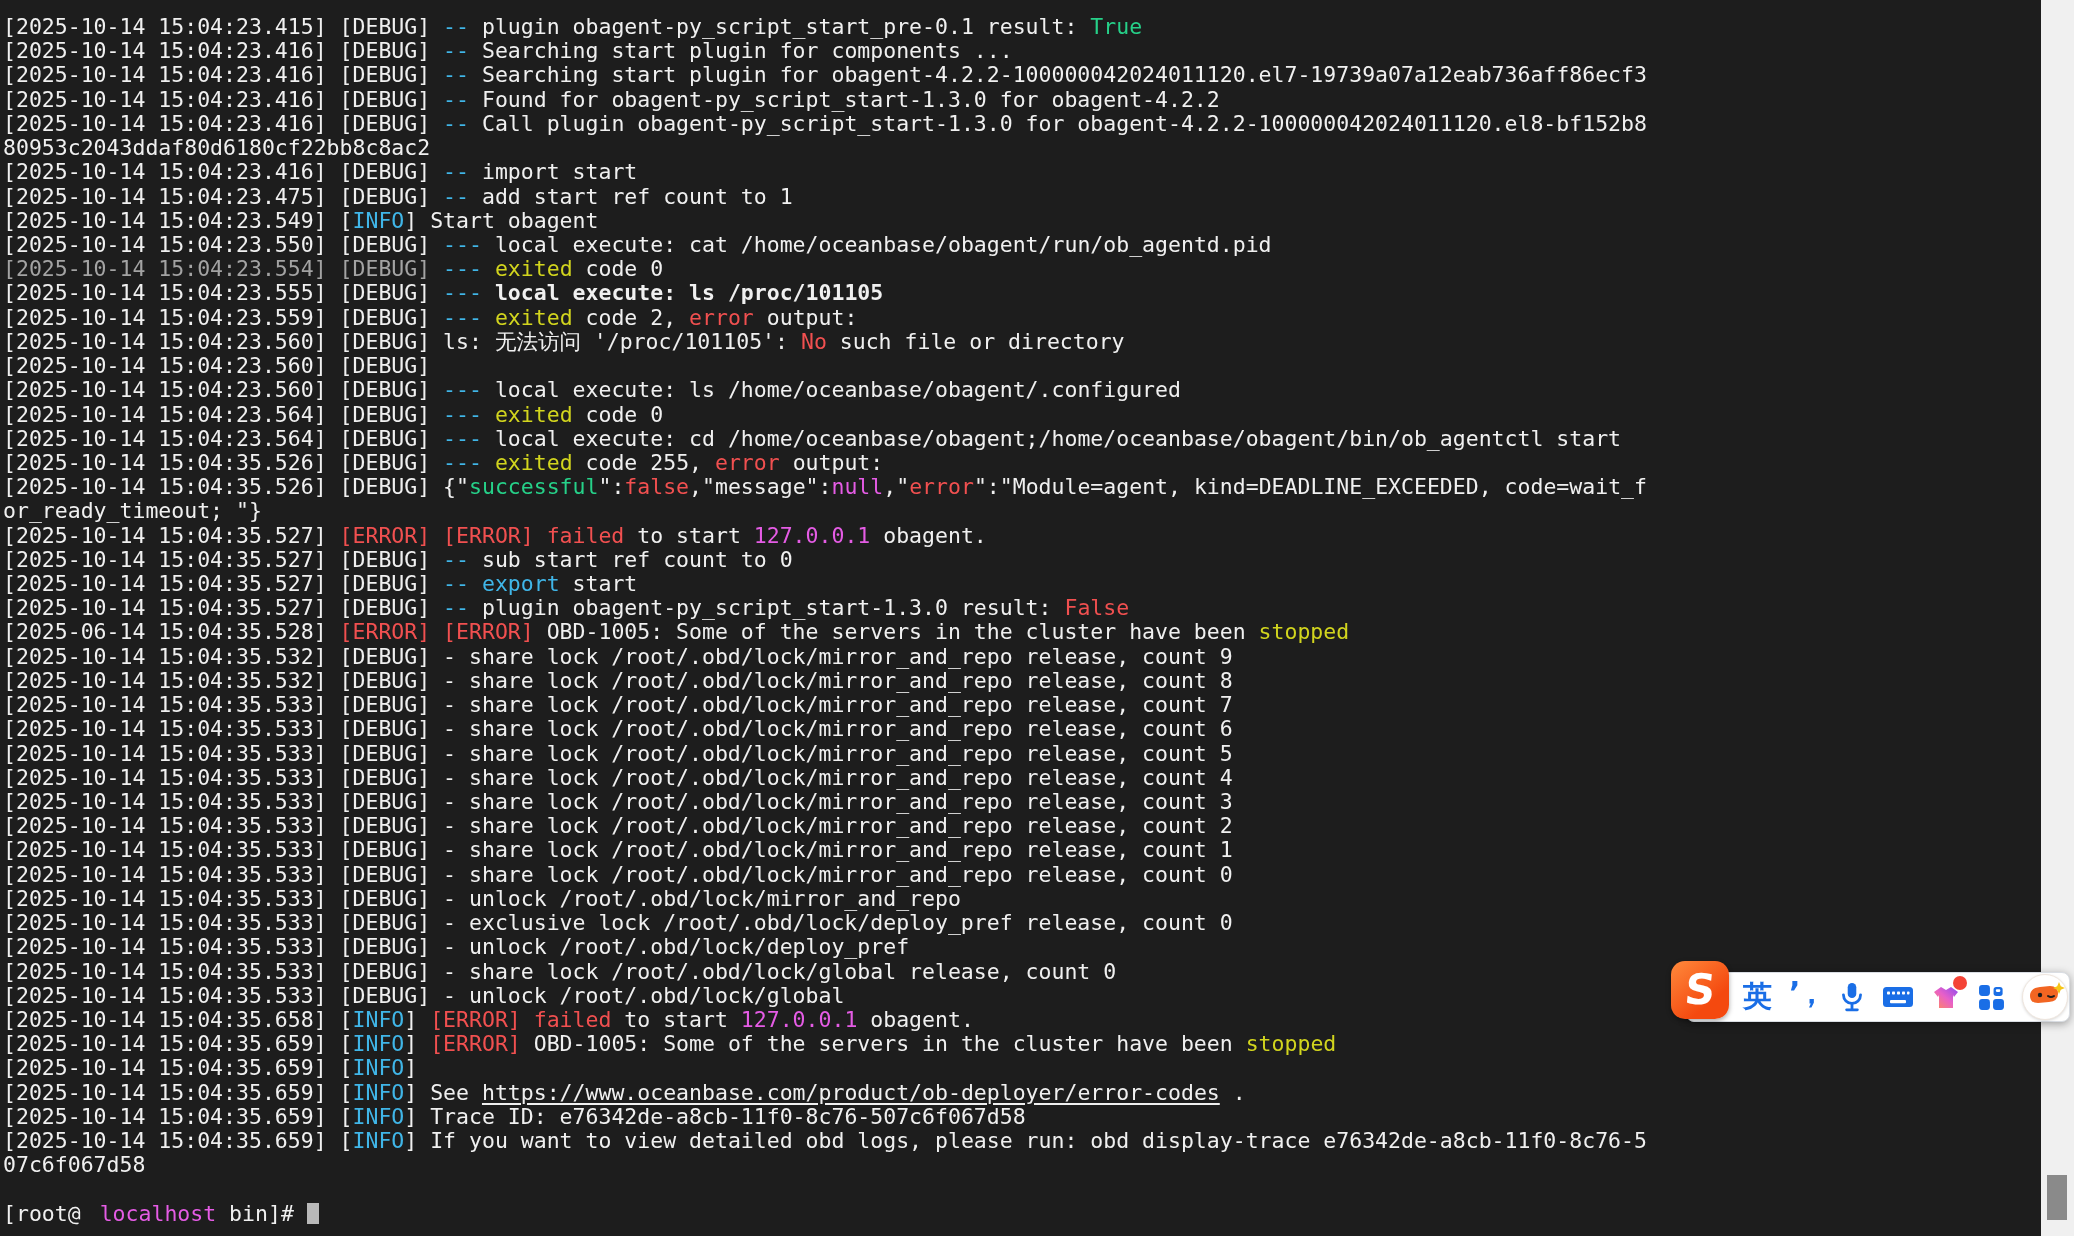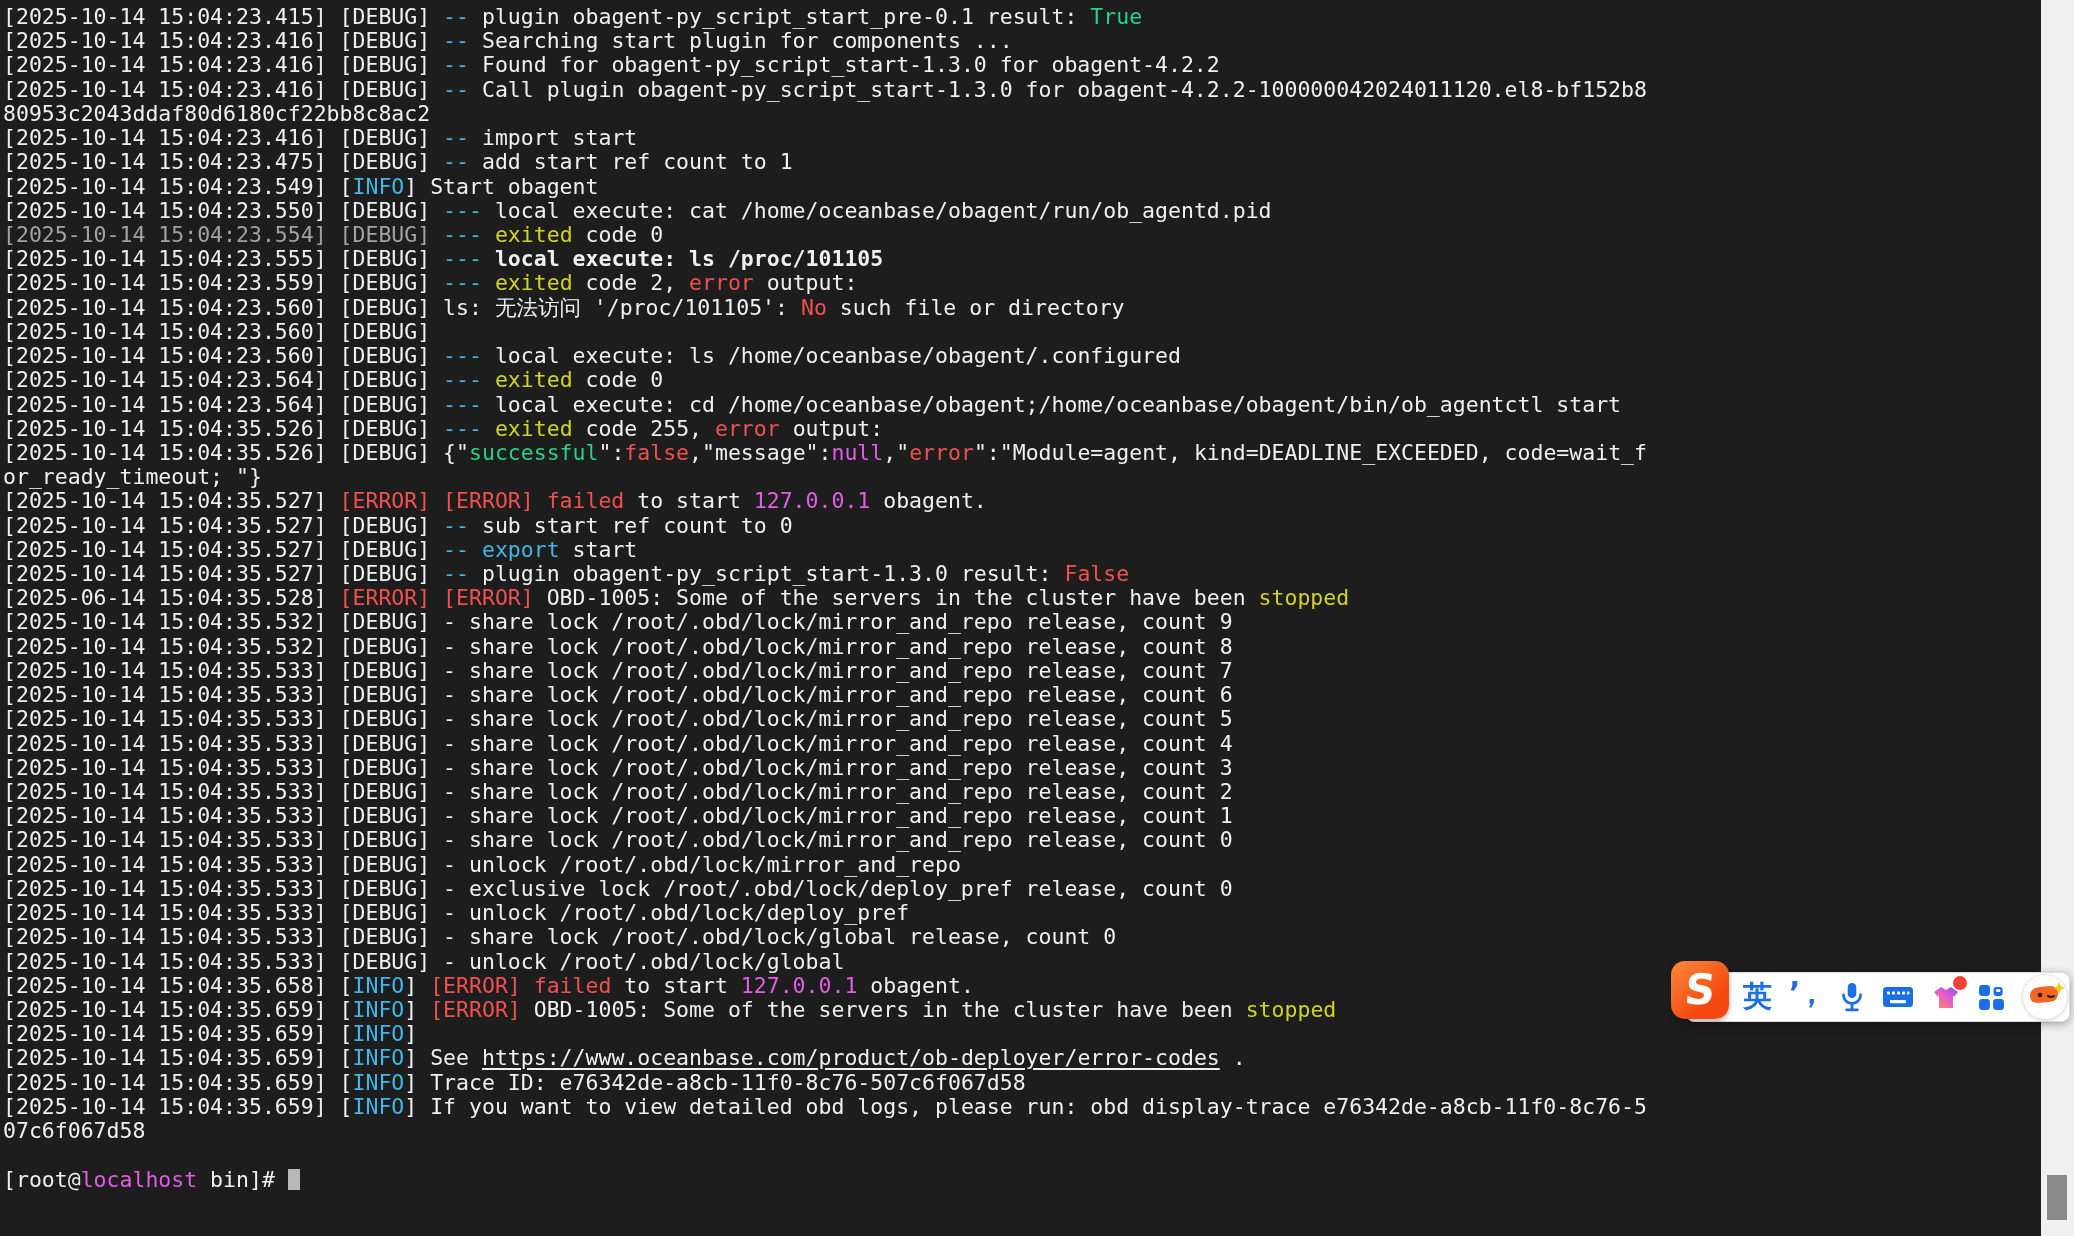--- a/index.html
+++ b/index.html
@@ -2,21 +2,21 @@
 <html><head>
 <meta charset="utf-8">
 <style>
   html,body{margin:0;padding:0;background:#000;}
   #screen{
     position:relative; width:2074px; height:1236px; overflow:hidden;
     background:#1d1d1d;
     font-family:"DejaVu Sans Mono","DejaVu Sans",monospace;
     font-size:21.5px;
   }
-  #term{position:absolute; left:3px; top:5px; width:2040px;}
+  #term{position:absolute; left:3px; top:15px; width:2040px;}
   .row{height:24.23px; line-height:24.23px; white-space:pre;}
   .row span{white-space:pre;}
   .link{text-decoration:underline; text-underline-offset:3px;}
   .cursor{display:inline-block; width:12.5px; height:21px; background:#b9b9b9; vertical-align:-3px;}
   
   #scrollbar-track{position:absolute; right:0; top:0; width:33px; height:1236px; background:#f0f0f0;}
   #scrollbar-thumb{position:absolute; left:6px; top:1175px; width:20px; height:45px; background:#8a8a8a;}
   
   #ime-panel{
     position:absolute; left:1686px; top:972px; width:384px; height:50px;
@@ -45,20 +45,21 @@
     position:relative;
   }
 </style>
 </head>
 <body>
 
 <div id="screen" style="background: rgb(29, 29, 29);">
   <div id="term">
       <div class="row"><span style="color: rgb(240, 240, 240);">[2025-10-14 15:04:23.415] [DEBUG] </span><span style="color: rgb(64, 182, 232);">--</span><span style="color: rgb(240, 240, 240);"> plugin obagent-py_script_start_pre-0.1 result: </span><span style="color: rgb(38, 209, 137);">True</span></div>
       <div class="row"><span style="color: rgb(240, 240, 240);">[2025-10-14 15:04:23.416] [DEBUG] </span><span style="color: rgb(64, 182, 232);">--</span><span style="color: rgb(240, 240, 240);"> Searching start plugin for components ...</span></div>
+      <div class="row"><span style="color: rgb(240, 240, 240);">[2025-10-14 15:04:23.416] [DEBUG] </span><span style="color: rgb(64, 182, 232);">--</span><span style="color: rgb(240, 240, 240);"> Searching start plugin for obagent-4.2.2-100000042024011120.el7-19739a07a12eab736aff86ecf3</span></div>
       <div class="row"><span style="color: rgb(240, 240, 240);">[2025-10-14 15:04:23.416] [DEBUG] </span><span style="color: rgb(64, 182, 232);">--</span><span style="color: rgb(240, 240, 240);"> Found for obagent-py_script_start-1.3.0 for obagent-4.2.2</span></div>
       <div class="row"><span style="color: rgb(240, 240, 240);">[2025-10-14 15:04:23.416] [DEBUG] </span><span style="color: rgb(64, 182, 232);">--</span><span style="color: rgb(240, 240, 240);"> Call plugin obagent-py_script_start-1.3.0 for obagent-4.2.2-100000042024011120.el8-bf152b8</span></div>
       <div class="row"><span style="color: rgb(240, 240, 240);">80953c2043ddaf80d6180cf22bb8c8ac2</span></div>
       <div class="row"><span style="color: rgb(240, 240, 240);">[2025-10-14 15:04:23.416] [DEBUG] </span><span style="color: rgb(64, 182, 232);">--</span><span style="color: rgb(240, 240, 240);"> import start</span></div>
       <div class="row"><span style="color: rgb(240, 240, 240);">[2025-10-14 15:04:23.475] [DEBUG] </span><span style="color: rgb(64, 182, 232);">--</span><span style="color: rgb(240, 240, 240);"> add start ref count to 1</span></div>
       <div class="row"><span style="color: rgb(240, 240, 240);">[2025-10-14 15:04:23.549] [</span><span style="color: rgb(64, 182, 232);">INFO</span><span style="color: rgb(240, 240, 240);">] Start obagent</span></div>
       <div class="row"><span style="color: rgb(240, 240, 240);">[2025-10-14 15:04:23.550] [DEBUG] </span><span style="color: rgb(64, 182, 232);">---</span><span style="color: rgb(240, 240, 240);"> local execute: cat /home/oceanbase/obagent/run/ob_agentd.pid</span></div>
       <div class="row"><span style="color: #a3a3a3;">[2025-10-14 15:04:23.554] [DEBUG] </span><span style="color: rgb(64, 182, 232);">---</span><span style="color: rgb(240, 240, 240);"> </span><span style="color: rgb(210, 213, 30);">exited</span><span style="color: rgb(240, 240, 240);"> code 0</span></div>
       <div class="row"><span style="color: rgb(240, 240, 240);">[2025-10-14 15:04:23.555] [DEBUG] </span><span style="color: rgb(64, 182, 232);">---</span><span style="color: rgb(240, 240, 240); font-weight: bold;"> local execute: ls /proc/101105</span></div>
       <div class="row"><span style="color: rgb(240, 240, 240);">[2025-10-14 15:04:23.559] [DEBUG] </span><span style="color: rgb(64, 182, 232);">---</span><span style="color: rgb(240, 240, 240);"> </span><span style="color: rgb(210, 213, 30);">exited</span><span style="color: rgb(240, 240, 240);"> code 2, </span><span style="color: rgb(241, 80, 80);">error</span><span style="color: rgb(240, 240, 240);"> output:</span></div>
@@ -91,21 +92,21 @@
       <div class="row"><span style="color: rgb(240, 240, 240);">[2025-10-14 15:04:35.533] [DEBUG] - share lock /root/.obd/lock/global release, count 0</span></div>
       <div class="row"><span style="color: rgb(240, 240, 240);">[2025-10-14 15:04:35.533] [DEBUG] - unlock /root/.obd/lock/global</span></div>
       <div class="row"><span style="color: rgb(240, 240, 240);">[2025-10-14 15:04:35.658] [</span><span style="color: rgb(64, 182, 232);">INFO</span><span style="color: rgb(240, 240, 240);">] </span><span style="color: rgb(241, 80, 80);">[ERROR] failed</span><span style="color: rgb(240, 240, 240);"> to start </span><span style="color: rgb(229, 92, 229);">127.0.0.1</span><span style="color: rgb(240, 240, 240);"> obagent.</span></div>
       <div class="row"><span style="color: rgb(240, 240, 240);">[2025-10-14 15:04:35.659] [</span><span style="color: rgb(64, 182, 232);">INFO</span><span style="color: rgb(240, 240, 240);">] </span><span style="color: rgb(241, 80, 80);">[ERROR]</span><span style="color: rgb(240, 240, 240);"> OBD-1005: Some of the servers in the cluster have been </span><span style="color: rgb(210, 213, 30);">stopped</span></div>
       <div class="row"><span style="color: rgb(240, 240, 240);">[2025-10-14 15:04:35.659] [</span><span style="color: rgb(64, 182, 232);">INFO</span><span style="color: rgb(240, 240, 240);">]</span></div>
       <div class="row"><span style="color: rgb(240, 240, 240);">[2025-10-14 15:04:35.659] [</span><span style="color: rgb(64, 182, 232);">INFO</span><span style="color: rgb(240, 240, 240);">] See </span><span class="link" style="color: rgb(240, 240, 240);">https://www.oceanbase.com/product/ob-deployer/error-codes</span><span style="color: rgb(240, 240, 240);"> .</span></div>
       <div class="row"><span style="color: rgb(240, 240, 240);">[2025-10-14 15:04:35.659] [</span><span style="color: rgb(64, 182, 232);">INFO</span><span style="color: rgb(240, 240, 240);">] Trace ID: e76342de-a8cb-11f0-8c76-507c6f067d58</span></div>
       <div class="row"><span style="color: rgb(240, 240, 240);">[2025-10-14 15:04:35.659] [</span><span style="color: rgb(64, 182, 232);">INFO</span><span style="color: rgb(240, 240, 240);">] If you want to view detailed obd logs, please run: obd display-trace e76342de-a8cb-11f0-8c76-5</span></div>
       <div class="row"><span style="color: rgb(240, 240, 240);">07c6f067d58</span></div>
       <div class="row"></div>
-      <div class="row"><span style="color: rgb(240, 240, 240);">[root@</span><span style="color: rgb(229, 92, 229);">localhost</span><span style="color: rgb(240, 240, 240);"> bin]# </span><span class="cursor" style="background: rgb(185, 185, 185);"></span></div>
+      <div class="row"><span style="color: rgb(240, 240, 240);">[root@</span><span style="color: rgb(229, 92, 229); padding-left: 19px;">localhost</span><span style="color: rgb(240, 240, 240);"> bin]# </span><span class="cursor" style="background: rgb(185, 185, 185);"></span></div>
     </div>
 
   <div id="scrollbar-track" style="background: rgb(240, 240, 240);">
     <div id="scrollbar-thumb" style="background: rgb(138, 138, 138);"></div>
   </div>
 
   <div id="ime-panel">
     <div class="ime-btn ime-text lang">英</div>
     <div class="ime-btn ime-text punct">’，</div>
     <div class="ime-btn">

